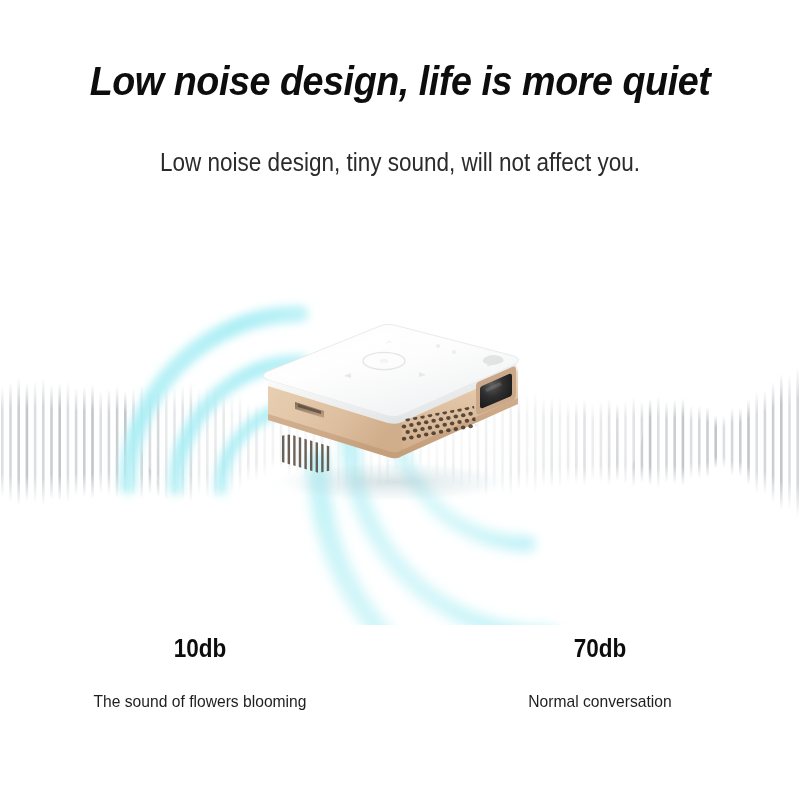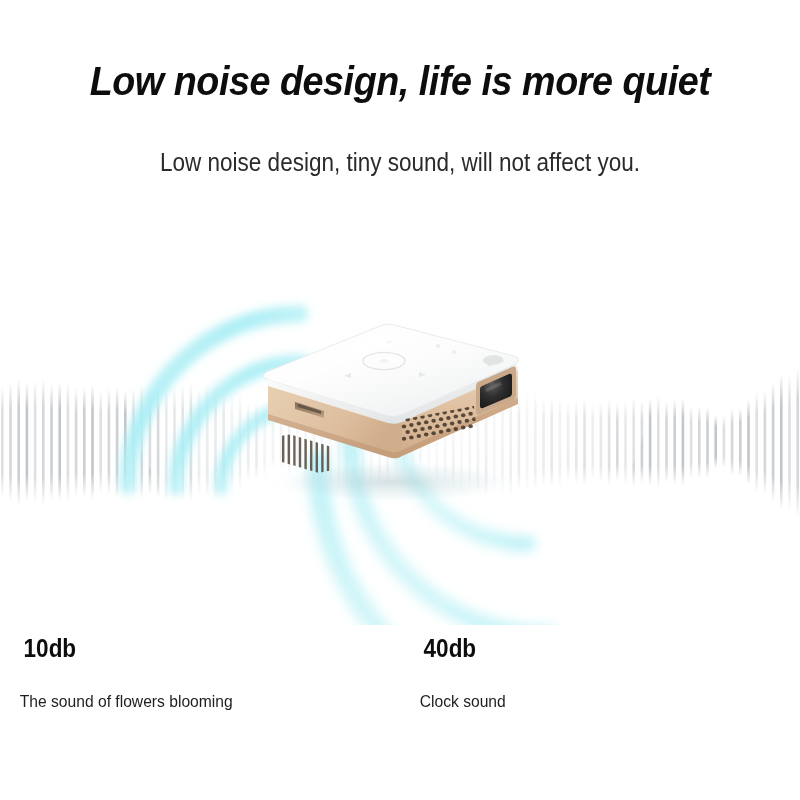--- a/index.html
+++ b/index.html
@@ -92,21 +92,21 @@
   .specs {
     position: absolute;
     top: 636px;
     left: 0;
     width: 800px;
     height: 140px;
     display: flex;
   }
   .spec {
     flex: 1 1 0;
-    text-align: left;
+    text-align: center;
     padding: 0 4px;
   }
   .spec-value {
     font-size: 25px;
     font-weight: 700;
     color: #0d0d0d;
     line-height: 1;
     transform: scaleX(0.9);
     transform-origin: center;
     display: block;
@@ -450,18 +450,18 @@
       </svg>
     </div>
   </div>
 
   <div class="specs">
     <div class="spec">
       <span class="spec-value">10db</span>
       <span class="spec-label">The sound of flowers blooming</span>
     </div>
     <div class="spec">
-      <span class="spec-value">40db</span>
-      <span class="spec-label">Clock sound</span>
+      <span class="spec-value">70db</span>
+      <span class="spec-label">Normal conversation</span>
     </div>
   </div>
 
 </div>
 
 </body></html>

